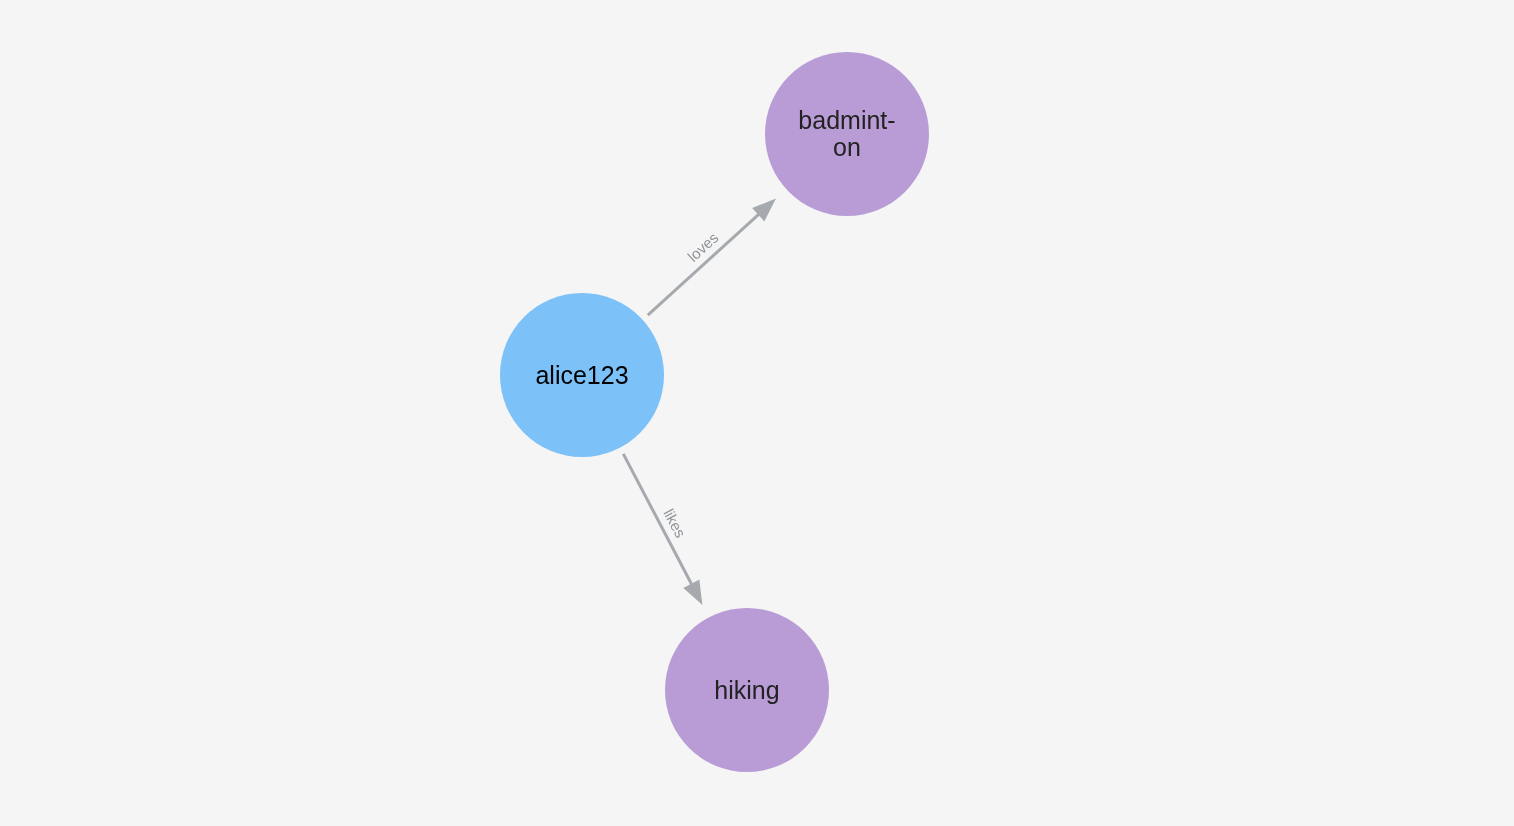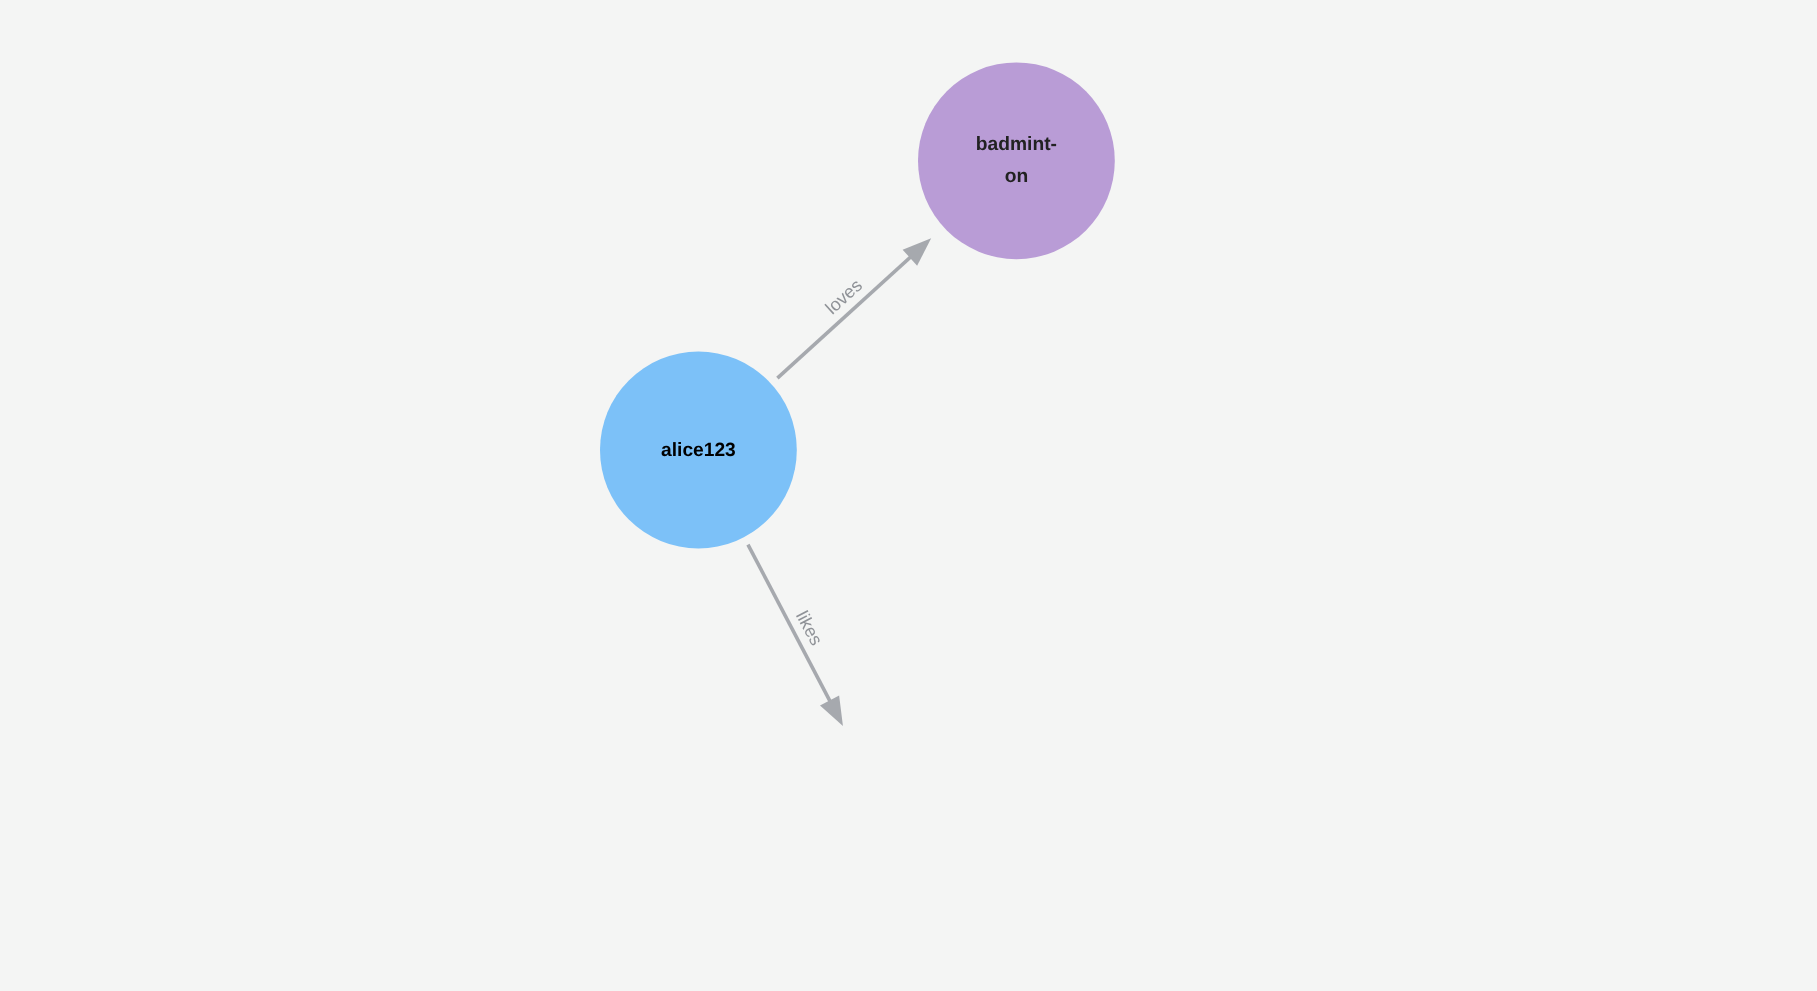--- a/index.html
+++ b/index.html
@@ -33,25 +33,24 @@
   .node {
     position: absolute;
     border-radius: 50%;
     display: flex;
     align-items: center;
     justify-content: center;
     text-align: center;
     cursor: pointer;
   }
   .node-label {
-    font-size: 16px;
+    font-size: 25px;
     line-height: 27px;
     white-space: pre-line;
     user-select: none;
-    font-weight: bold;
   }
   .edge-label {
     font-size: 15px;
     user-select: none;
   }
 </style>
 </head>
 <body style="background: rgb(244, 245, 244);">
 
 <div class="canvas" id="canvas" style="width: 1514px; height: 826px; background: rgb(244, 245, 244);">
@@ -64,14 +63,17 @@
       <text class="edge-label" text-anchor="middle" fill="#8f9297" transform="translate(662.875975518653,529.3995896265194) rotate(62.35402463626133) translate(0,-8)">likes</text>
     </svg>
   <div class="nodes" id="nodes">
       <div class="node" style="left: 500px; top: 293px; width: 164px; height: 164px; background: rgb(124, 193, 248);">
         <span class="node-label" style="color: #000000;">alice123</span>
       </div>
       <div class="node" style="left: 765px; top: 52px; width: 164px; height: 164px; background: rgb(185, 156, 214);">
         <span class="node-label" style="color: rgb(34, 34, 34);">badmint-
 on</span>
       </div>
+      <div class="node" style="left: 665px; top: 608px; width: 164px; height: 164px; background: rgb(185, 156, 214);">
+        <span class="node-label" style="color: rgb(34, 34, 34);">hiking</span>
+      </div>
     </div>
 </div>
 
 </body></html>

